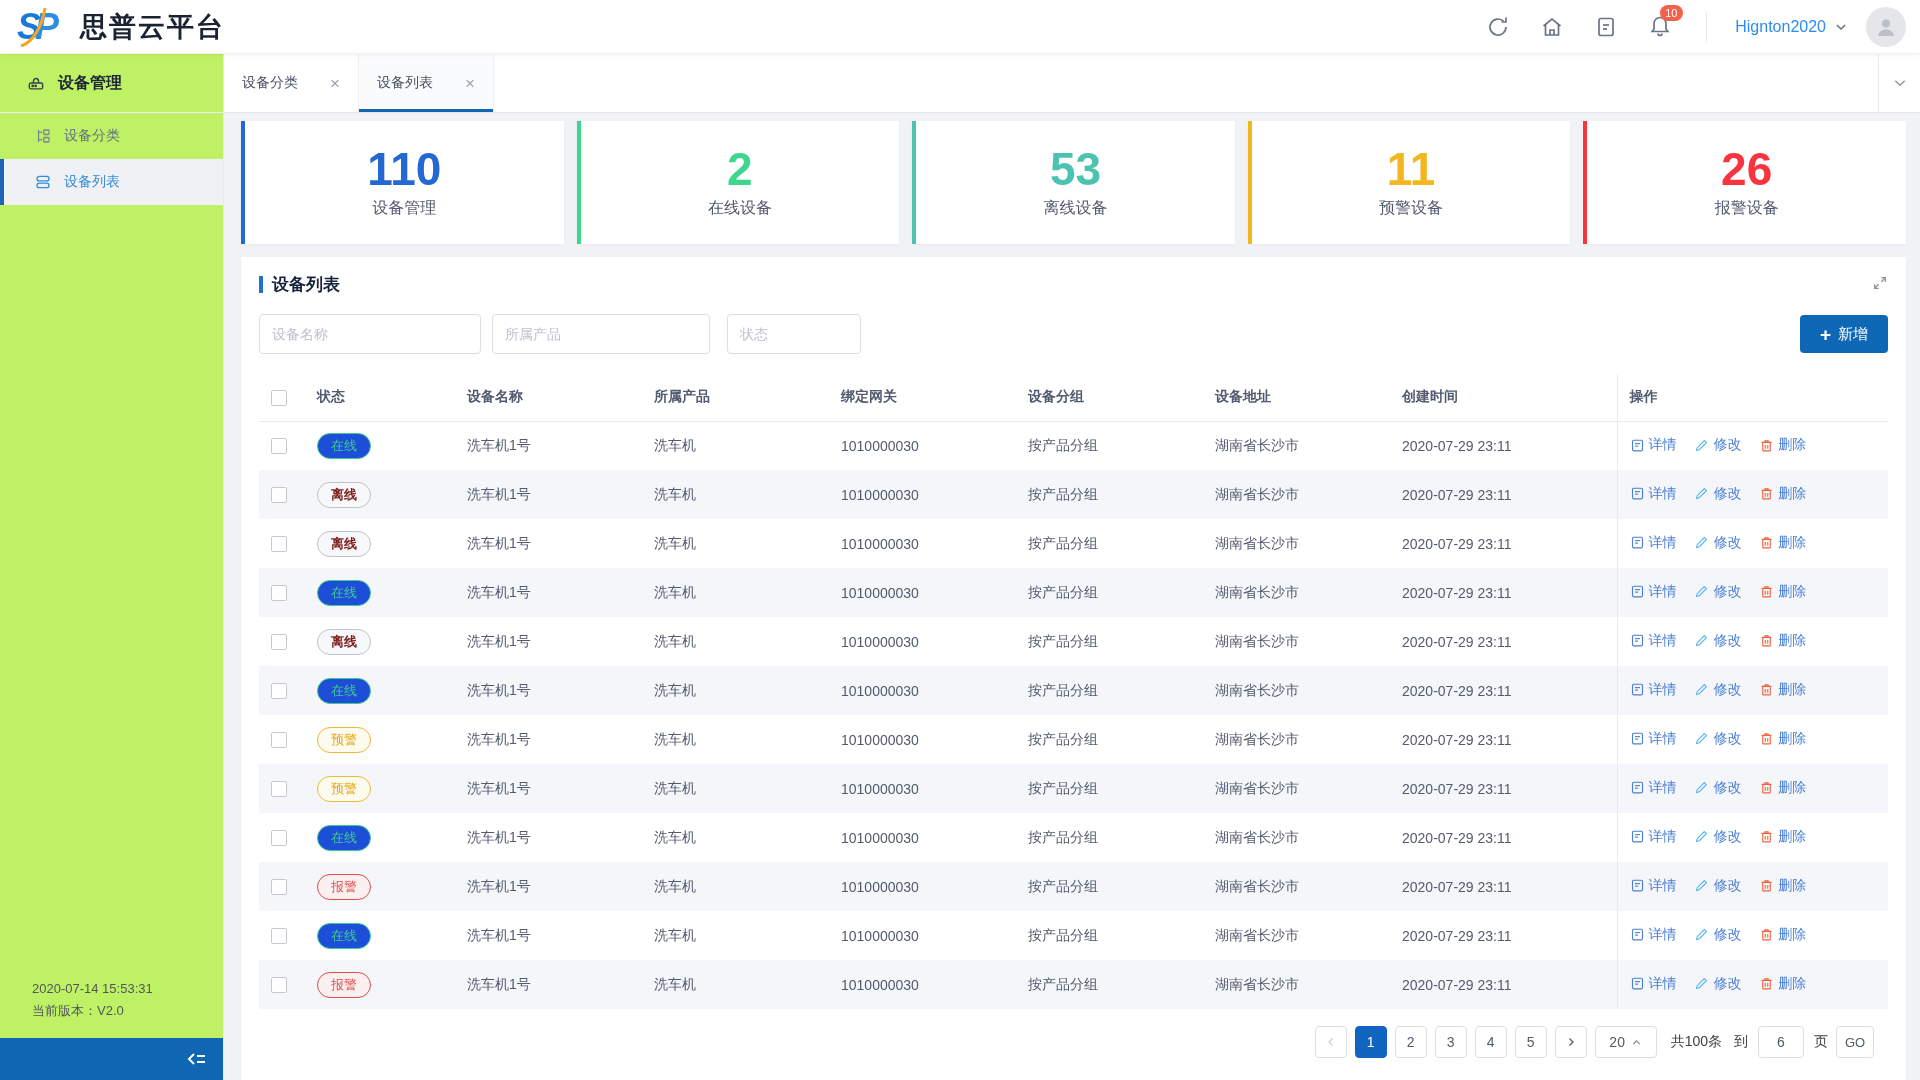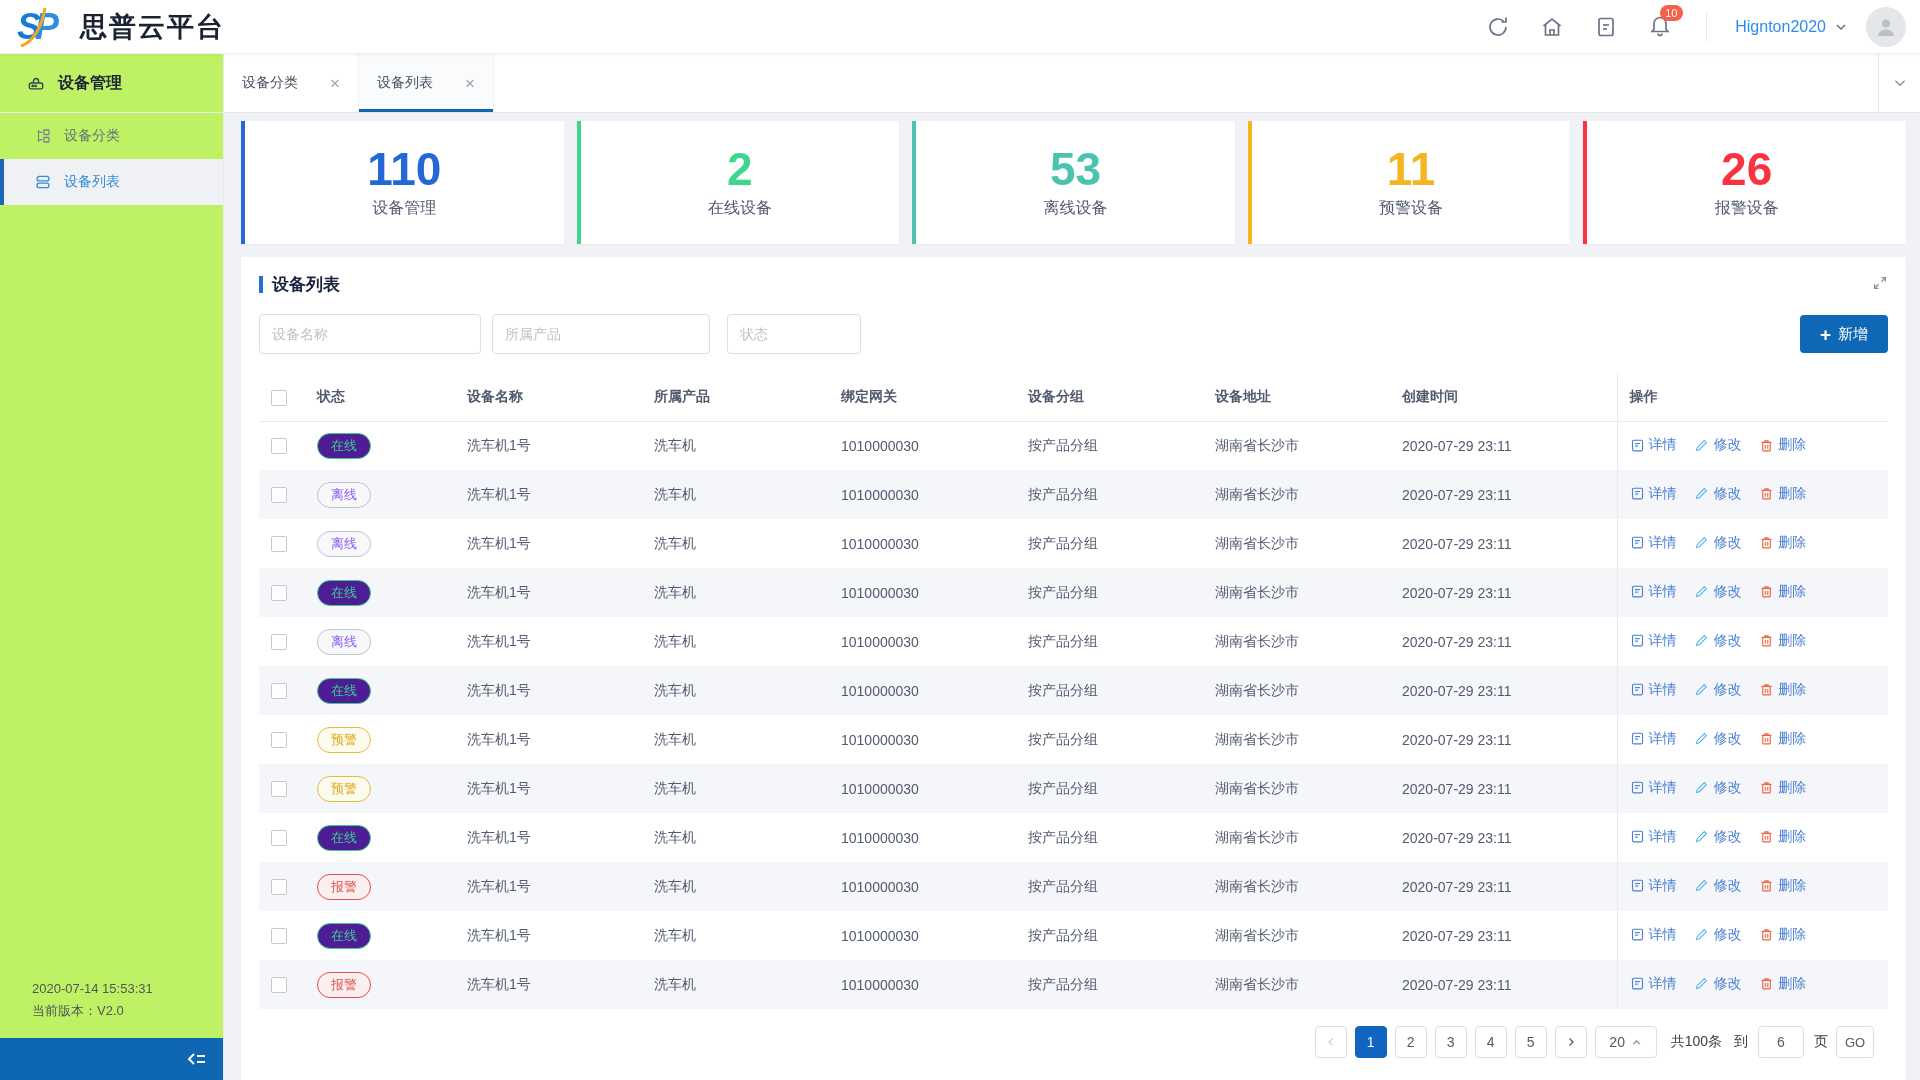--- a/index.html
+++ b/index.html
@@ -94,22 +94,22 @@
   tbody tr:nth-child(even) { background:#f5f6f9; }
   .col-check { width:46px; } .col-status { width:150px; } .col-name { width:187px; }
   .col-product { width:187px; } .col-gateway { width:187px; } .col-group { width:187px; }
   .col-address { width:187px; } .col-created { width:227px; }
   th.ops-h { border-left:1px solid #e8eaec; }
   td.ops { border-left:1px solid #e8eaec; white-space:nowrap; }
   .checkbox { display:inline-block; width:16px; height:16px; border:1px solid #c5c8ce;
     border-radius:2px; background:#fff; vertical-align:middle; cursor:pointer; }
 
   .badge { display:inline-block; padding:3px 13px; border-radius:999px; font-size:13px; border:1px solid; }
-  .badge-online  { color:#41c98f; border-color:#41c98f; background:#4c1d95; }
-  .badge-offline { color:#8b5cf6; border-color:#bfc4ca; background:#f7f8f9; }
+  .badge-online  { color:#41c98f; border-color:#41c98f; background:#1d4ed8; }
+  .badge-offline { color:#7f1d1d; border-color:#bfc4ca; background:#f7f8f9;font-weight:bold; }
   .badge-warning { color:#e0a712; border-color:#e8bb3d; background:#fdfaee; }
   .badge-alarm   { color:#e04f4f; border-color:#e04f4f; background:#fbf0f0; }
 
   .op { display:inline-flex; align-items:center; gap:4px; color:#4a7fd4; cursor:pointer;
     margin-right:14px; text-decoration:none; font-size:14px; }
   .op svg { width:15px; height:15px; }
   .op.edit svg { color:#54b4ec; }
   .op.del  svg { color:#f0623e; }
 
   

